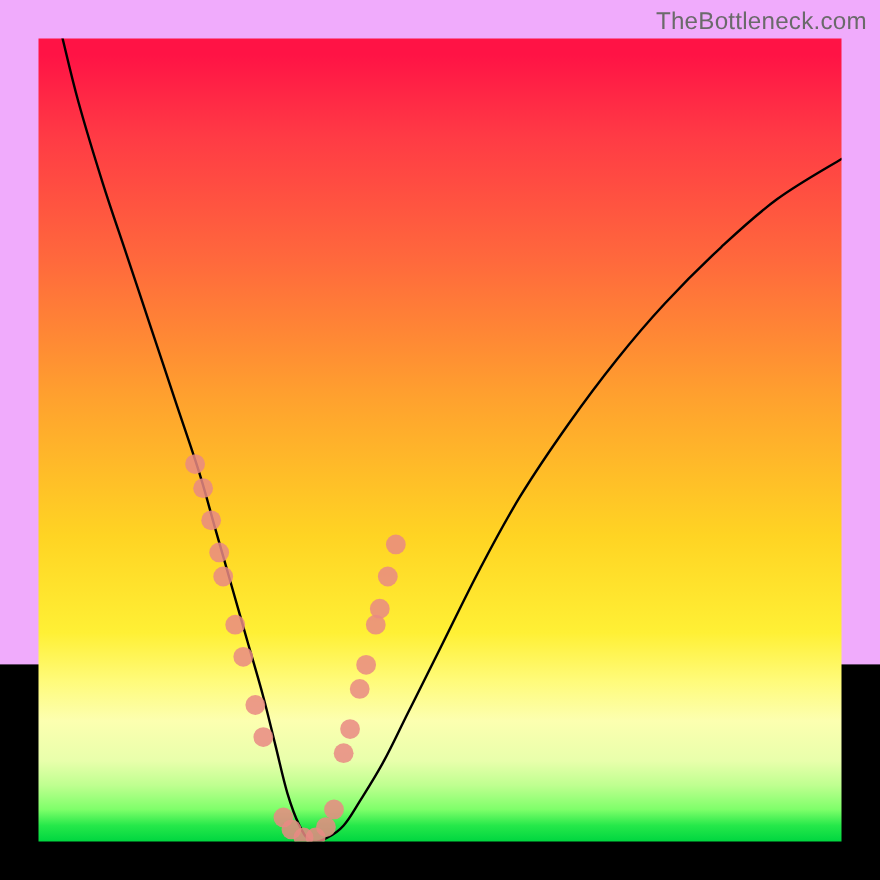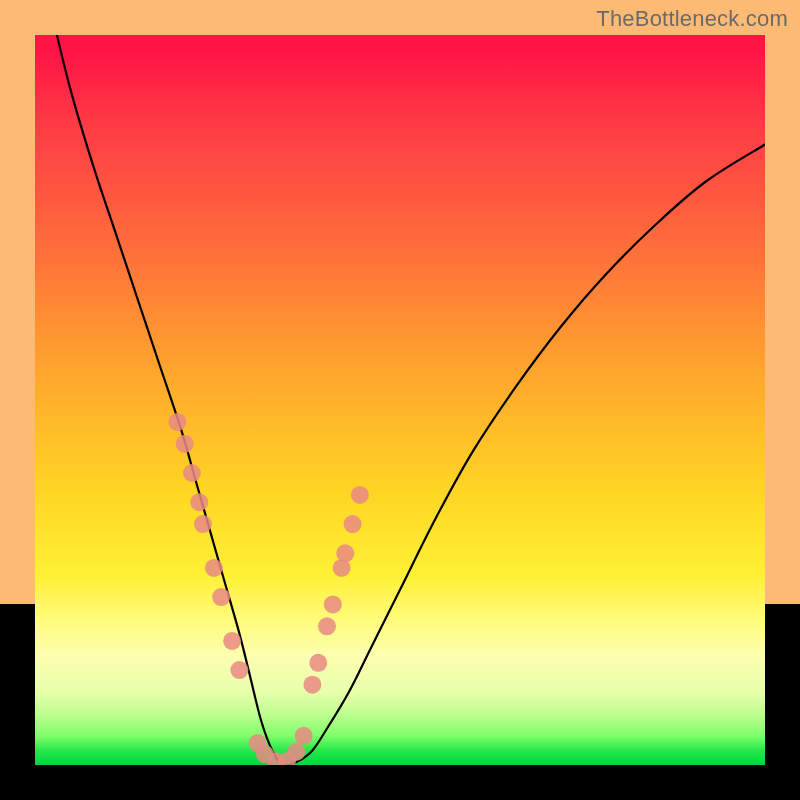--- a/index.html
+++ b/index.html
@@ -10,21 +10,21 @@
     overflow: hidden;
     background: #000;
     font-family: Arial, Helvetica, sans-serif;
   }
   .frame {
     position: absolute;
     left: 0;
     top: 0;
     width: 800px;
     height: 604px;
-    background: #fdba74;
+    background: #f0abfc;
   }
   .plot-area {
     position: absolute;
     left: 35px;
     top: 35px;
     width: 730px;
     height: 730px;
     
     background: linear-gradient(
       to bottom,

